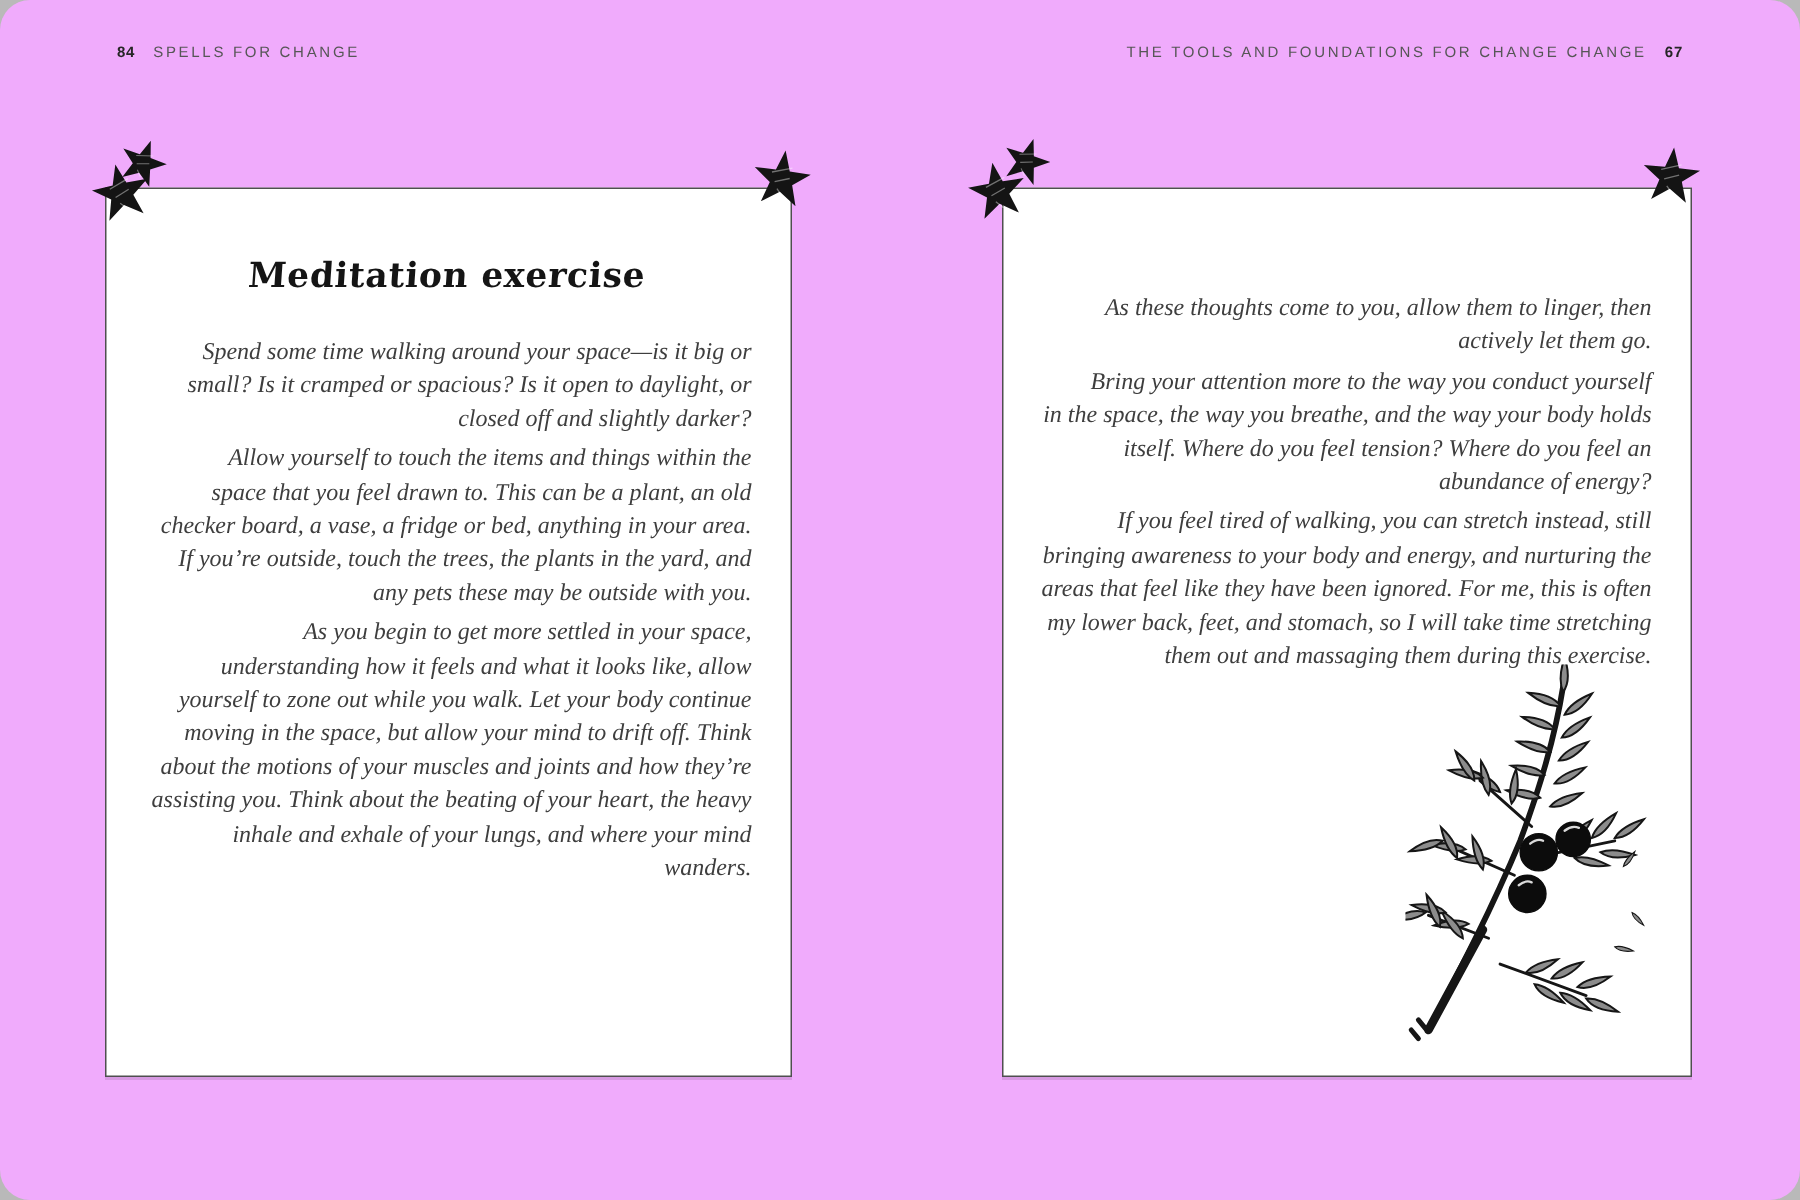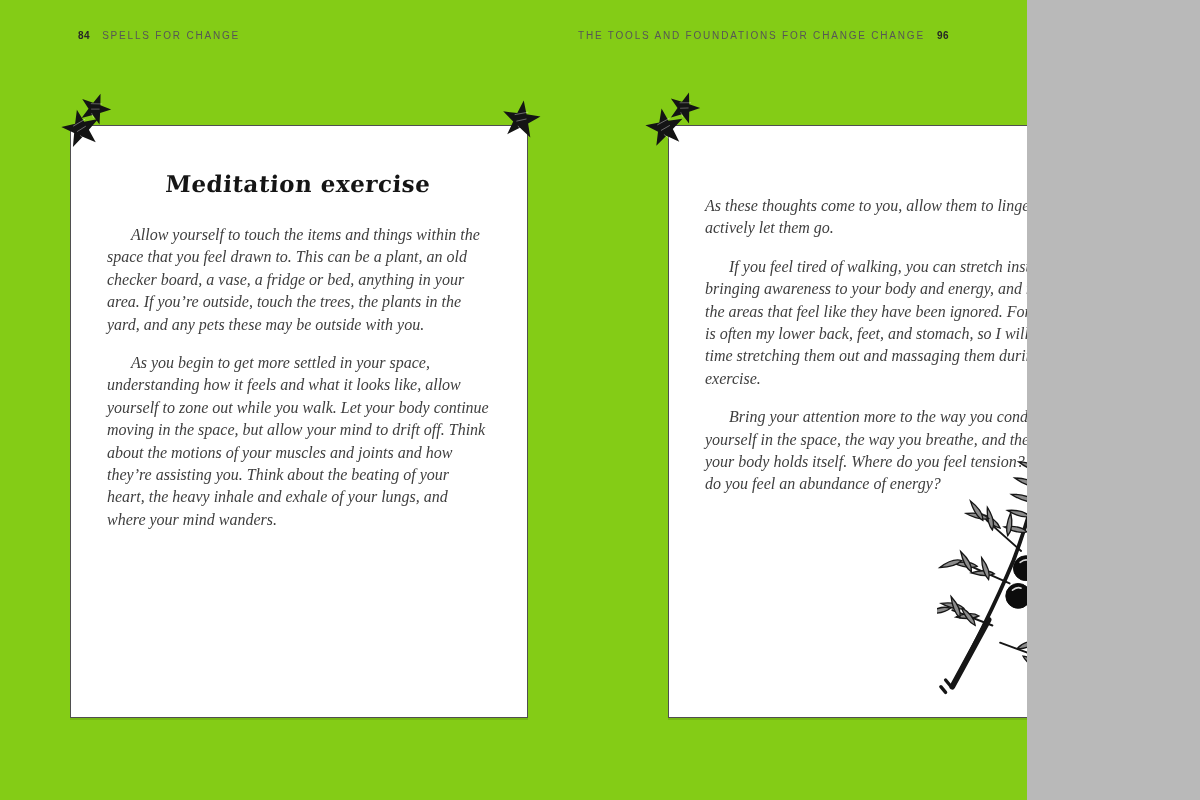--- a/index.html
+++ b/index.html
@@ -1,18 +1,18 @@
 <!DOCTYPE html>
 <html><head>
 <meta charset="utf-8">
 <style>
   html,body{margin:0;padding:0;background:#b9b9b9;}
   .canvas{
-    position:relative;width:1027px;height:800px;background:#84cc16;
-    font-family:"Liberation Sans",sans-serif;overflow:hidden;
+    position:relative;width:1200px;height:800px;background:#f0abfc;
+    font-family:"Liberation Sans",sans-serif;overflow:hidden;border-radius:20px;
   }
   
   .running-head{
     position:absolute;top:30px;font-size:10px;letter-spacing:1.8px;
     color:#565656;white-space:nowrap;
   }
   .running-head .num{font-weight:bold;color:#262626;letter-spacing:.5px;}
   .left-head{left:78px;}
   .right-head{right:78px;text-align:right;}
   .left-head .head-title{margin-left:12px;}
@@ -28,21 +28,21 @@
   .page-inner{position:absolute;left:0;right:0;top:0;bottom:0;padding:20px 22px 0 20px;}
   .page-title{
     text-align:center;margin:24px 0 27px;font-family:"DejaVu Serif",serif;
     font-weight:bold;font-size:23px;color:#151515;transform:skewX(-4deg);
     letter-spacing:.5px;
   }
   .body{
     font-family:"Liberation Serif","DejaVu Serif",serif;font-style:italic;
     font-size:16px;line-height:22.4px;color:#3e3e3e;
   }
-  .body p{margin:16px;}
+  .body p{margin:4px;text-align:right;}
   .body p.ind{text-indent:24px;}
   .right-body{margin-top:49px;}
   .wrap{max-width:288px;}
   
   .star{position:absolute;z-index:5;overflow:visible;}
   .juniper{position:absolute;right:18px;bottom:16px;width:172px;height:258px;}
 </style>
 </head>
 <body>
 
@@ -55,39 +55,40 @@
         <path d="M-16,-10 L14,-20 M-10,4 L12,-4 M-5,14 L5,25" stroke="rgba(255,255,255,0.4)" stroke-width="2" fill="none"></path>
       </g>
       <path id="leaf" d="M0,0 Q8,-5.5 24,-3.2 Q9,4.5 0,0 Z"></path>
     </defs>
   </svg>
 
   <div class="running-head left-head">
     <span class="num">84</span><span class="head-title">SPELLS FOR CHANGE</span>
   </div>
   <div class="running-head right-head">
-    <span class="head-title">THE TOOLS AND FOUNDATIONS FOR CHANGE CHANGE</span><span class="num">96</span>
+    <span class="head-title">THE TOOLS AND FOUNDATIONS FOR CHANGE CHANGE</span><span class="num">67</span>
   </div>
 
   <div class="page left-page">
     <div class="page-inner">
       <div class="page-title">Meditation exercise</div>
       <div class="body">
+        <p class="ind">Spend some time walking around your space—is it big or small? Is it cramped or spacious? Is it open to daylight, or closed off and slightly darker?</p>
         <p class="ind">Allow yourself to touch the items and things within the space that you feel drawn to. This can be a plant, an old checker board, a vase, a fridge or bed, anything in your area. If you’re outside, touch the trees, the plants in the yard, and any pets these may be outside with you.</p>
         <p class="ind">As you begin to get more settled in your space, understanding how it feels and what it looks like, allow yourself to zone out while you walk. Let your body continue moving in the space, but allow your mind to drift off. Think about the motions of your muscles and joints and how they’re assisting you. Think about the beating of your heart, the heavy inhale and exhale of your lungs, and where your mind wanders.</p>
       </div>
     </div>
   </div>
 
   <div class="page right-page">
     <div class="page-inner">
       <div class="body right-body">
         <p>As these thoughts come to you, allow them to linger, then actively let them go.</p>
+        <p class="ind">Bring your attention more to the way you conduct yourself in the space, the way you breathe, and the way your body holds itself. Where do you feel tension? Where do you feel an abundance of energy?</p>
         <p class="ind">If you feel tired of walking, you can stretch instead, still bringing awareness to your body and energy, and nurturing the areas that feel like they have been ignored. For me, this is often my lower back, feet, and stomach, so I will take time stretching them out and massaging them during this exercise.</p>
-        <p class="ind">Bring your attention more to the way you conduct yourself in the space, the way you breathe, and the way your body holds itself. Where do you feel tension? Where do you feel an abundance of energy?</p>
       </div>
     </div>
 
     <svg class="juniper" viewBox="0 0 180 260">
       <g stroke="#161616" fill="none" stroke-linecap="round">
         <path d="M16,250 C 38,208 60,166 80,118 C 92,86 104,48 110,10" stroke-width="4"></path>
         <path d="M16,250 C 28,228 40,206 54,180" stroke-width="6"></path>
         <path d="M88,108 L52,76" stroke-width="2"></path>
         <path d="M76,142 L26,120" stroke-width="2"></path>
         <path d="M58,186 L16,170" stroke-width="2"></path>

